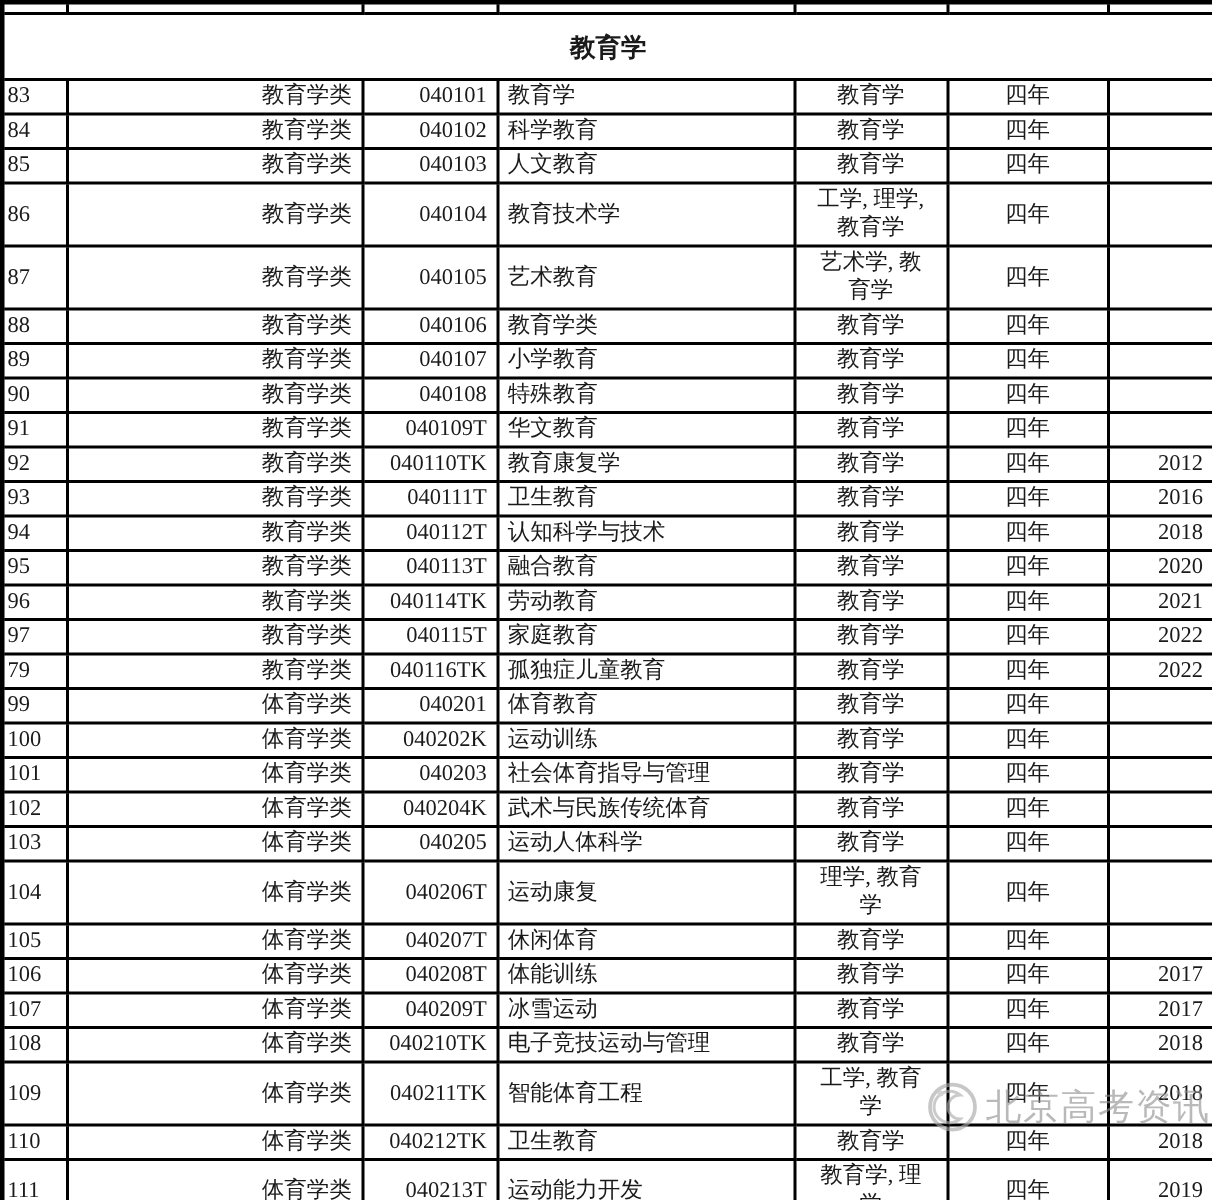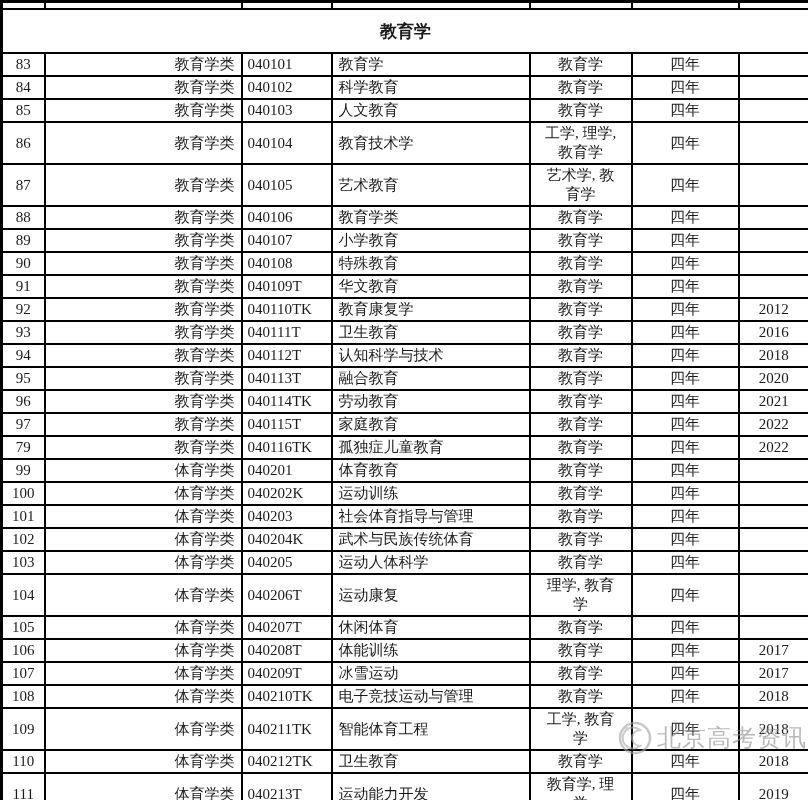--- a/index.html
+++ b/index.html
@@ -27,27 +27,27 @@
     vertical-align: middle;
   }
   tr.sliver td { height: 5px; border-top: 0; padding: 0; }
   td.section-cell {
     text-align: center;
     font-weight: bold;
     font-size: 17px;
     height: 40px;
   }
   tr.data { height: 22px; }
-  .c-no   { text-align: center; padding: 1px 2px; }
+  .c-no   { padding: 1px 2px; }
   .c-cat  { text-align: right; }
-  .c-code { text-align: left; padding-left: 5px; border-radius: 10px; }
+  .c-code { text-align: right; padding-left: 5px; border-radius: 10px; }
   .c-major{ text-align: left; }
   .c-degree { text-align: center; white-space: pre-line; padding: 1px 4px; }
   .c-years  { text-align: center; }
-  .c-year   { text-align: center; }
+  .c-year   { text-align: right; }
 
   .watermark {
     position: absolute;
     left: 618px; top: 721px;
     display: flex; align-items: center; gap: 5px;
     pointer-events: none;
     opacity: 0.62;
   }
   .wm-logo { width: 34px; height: 34px; flex: 0 0 auto; }
   .wm-text {

